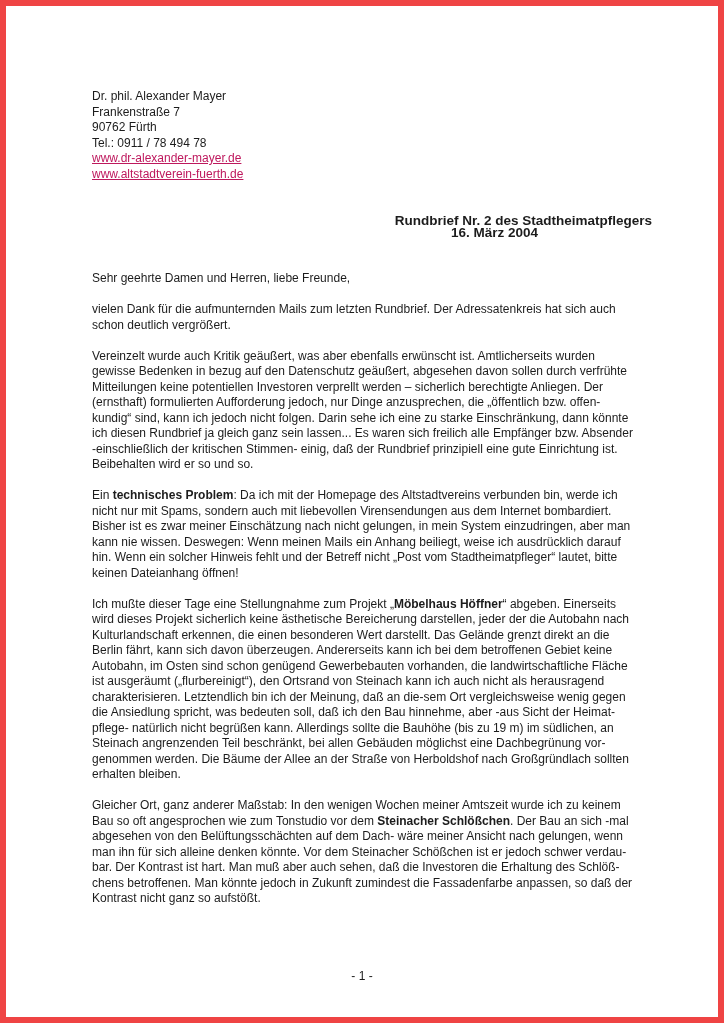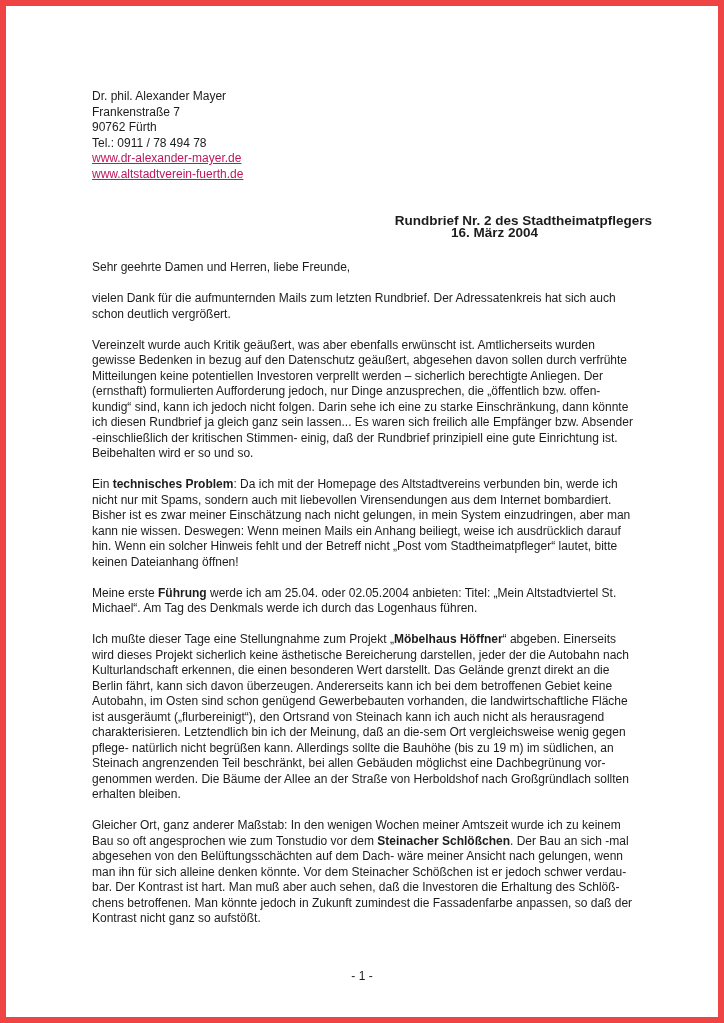--- a/index.html
+++ b/index.html
@@ -23,21 +23,21 @@
     position: absolute;
     top: 206px;
     left: 86px;
     width: 560px;
     font-weight: bold;
     font-size: 13.5px;
     line-height: 17px;
     text-align: right;
   }
   .heading .date { position: absolute; left: 359px; top: 12px; }
-  .doc-body { position: absolute; top: 254px; left: 86px; width: 562px; }
+  .doc-body { position: absolute; top: 265px; left: 86px; width: 562px; }
   .para { margin: 0 0 15.5px 0; }
   .line { white-space: nowrap; }
   .line .b { font-weight: bold; }
   .footer {
     position: absolute;
     top: 963px;
     left: 0;
     width: 100%;
     text-align: center;
   }
@@ -81,31 +81,28 @@
       </div>
       <div class="para">
         <div class="line"><span>Ein </span><span class="b">technisches Problem</span><span>: Da ich mit der Homepage des Altstadtvereins verbunden bin, werde ich</span></div>
         <div class="line"><span>nicht nur mit Spams, sondern auch mit liebevollen Virensendungen aus dem Internet bombardiert.</span></div>
         <div class="line"><span>Bisher ist es zwar meiner Einschätzung nach nicht gelungen, in mein System einzudringen, aber man</span></div>
         <div class="line"><span>kann nie wissen. Deswegen: Wenn meinen Mails ein Anhang beiliegt, weise ich ausdrücklich darauf</span></div>
         <div class="line"><span>hin. Wenn ein solcher Hinweis fehlt und der Betreff nicht „Post vom Stadtheimatpfleger“ lautet, bitte</span></div>
         <div class="line"><span>keinen Dateianhang öffnen!</span></div>
       </div>
       <div class="para">
-        <div class="line"><span>Meine erste </span><span class="b">Führung</span><span> werde ich am 25.04. oder 02.05.2004 anbieten: Titel: „Mein Altstadtviertel St.</span></div>
-        <div class="line"><span>Michael“. Am Tag des Denkmals werde ich durch das Logenhaus führen.</span></div>
-      </div>
-      <div class="para">
         <div class="line"><span>Ich mußte dieser Tage eine Stellungnahme zum Projekt „</span><span class="b">Möbelhaus Höffner</span><span>“ abgeben. Einerseits</span></div>
         <div class="line"><span>wird dieses Projekt sicherlich keine ästhetische Bereicherung darstellen, jeder der die Autobahn nach</span></div>
         <div class="line"><span>Kulturlandschaft erkennen, die einen besonderen Wert darstellt. Das Gelände grenzt direkt an die</span></div>
         <div class="line"><span>Berlin fährt, kann sich davon überzeugen. Andererseits kann ich bei dem betroffenen Gebiet keine</span></div>
         <div class="line"><span>Autobahn, im Osten sind schon genügend Gewerbebauten vorhanden, die landwirtschaftliche Fläche</span></div>
         <div class="line"><span>ist ausgeräumt („flurbereinigt“), den Ortsrand von Steinach kann ich auch nicht als herausragend</span></div>
         <div class="line"><span>charakterisieren. Letztendlich bin ich der Meinung, daß an die-sem Ort vergleichsweise wenig gegen</span></div>
+        <div class="line"><span>die Ansiedlung spricht, was bedeuten soll, daß ich den Bau hinnehme, aber -aus Sicht der Heimat-</span></div>
         <div class="line"><span>pflege- natürlich nicht begrüßen kann. Allerdings sollte die Bauhöhe (bis zu 19 m) im südlichen, an</span></div>
         <div class="line"><span>Steinach angrenzenden Teil beschränkt, bei allen Gebäuden möglichst eine Dachbegrünung vor-</span></div>
         <div class="line"><span>genommen werden. Die Bäume der Allee an der Straße von Herboldshof nach Großgründlach sollten</span></div>
         <div class="line"><span>erhalten bleiben.</span></div>
       </div>
       <div class="para">
         <div class="line"><span>Gleicher Ort, ganz anderer Maßstab: In den wenigen Wochen meiner Amtszeit wurde ich zu keinem</span></div>
         <div class="line"><span>Bau so oft angesprochen wie zum Tonstudio vor dem </span><span class="b">Steinacher Schlößchen</span><span>. Der Bau an sich -mal</span></div>
         <div class="line"><span>abgesehen von den Belüftungsschächten auf dem Dach- wäre meiner Ansicht nach gelungen, wenn</span></div>
         <div class="line"><span>man ihn für sich alleine denken könnte. Vor dem Steinacher Schößchen ist er jedoch schwer verdau-</span></div>

